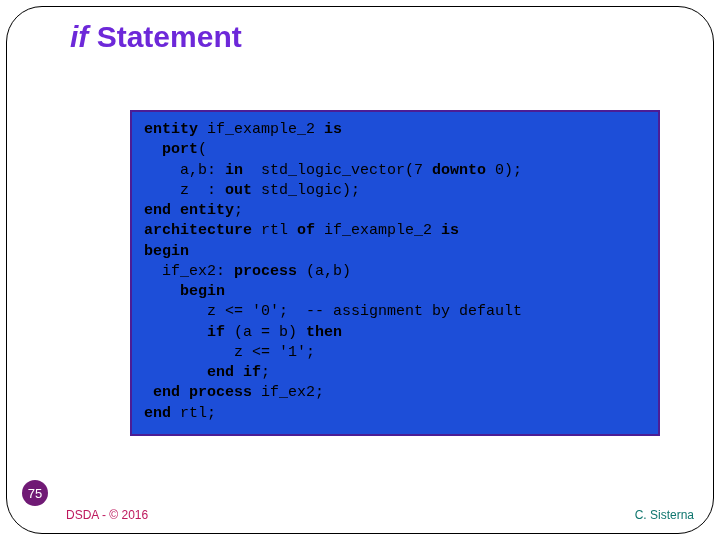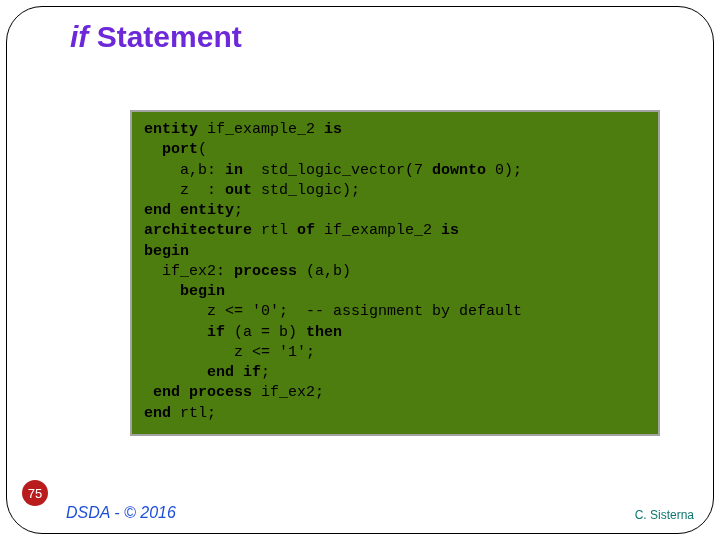--- a/index.html
+++ b/index.html
@@ -28,51 +28,50 @@
     font-size: 30px;
     font-weight: bold;
     color: #6d28d9;
   }
   .title .ital { font-style: italic; }
   .codebox {
     position: absolute;
     top: 110px;
     left: 130px;
     width: 530px;
-    border: 2px solid #a3a3a3;
-    background: #4d7c0f;
+    border: 2px solid #4c1d95;
+    background: #1d4ed8;
     padding: 8px 12px 10px 12px;
     font-family: "Courier New", monospace;
     font-size: 15px;
     line-height: 1.35;
     color: #000;
     white-space: pre;
   }
   .codebox .kw { font-weight: bold; }
   .slide-number {
     position: absolute;
     left: 22px;
     bottom: 34px;
     width: 26px;
     height: 26px;
-    background: #b91c1c;
+    background: #701a75;
     color: #fff;
     font-size: 13px;
     display: flex;
     align-items: center;
     justify-content: center;
     border-radius: 50%;
   }
   .footer-left {
     position: absolute;
     left: 66px;
     bottom: 18px;
-    font-size: 16px;
-    color: #1d4ed8;
-    font-style: italic;
+    font-size: 12px;
+    color: #be185d;
   }
   .footer-right {
     position: absolute;
     right: 26px;
     bottom: 18px;
     font-size: 12px;
     color: #0f766e;
   }
 </style>
 </head>

